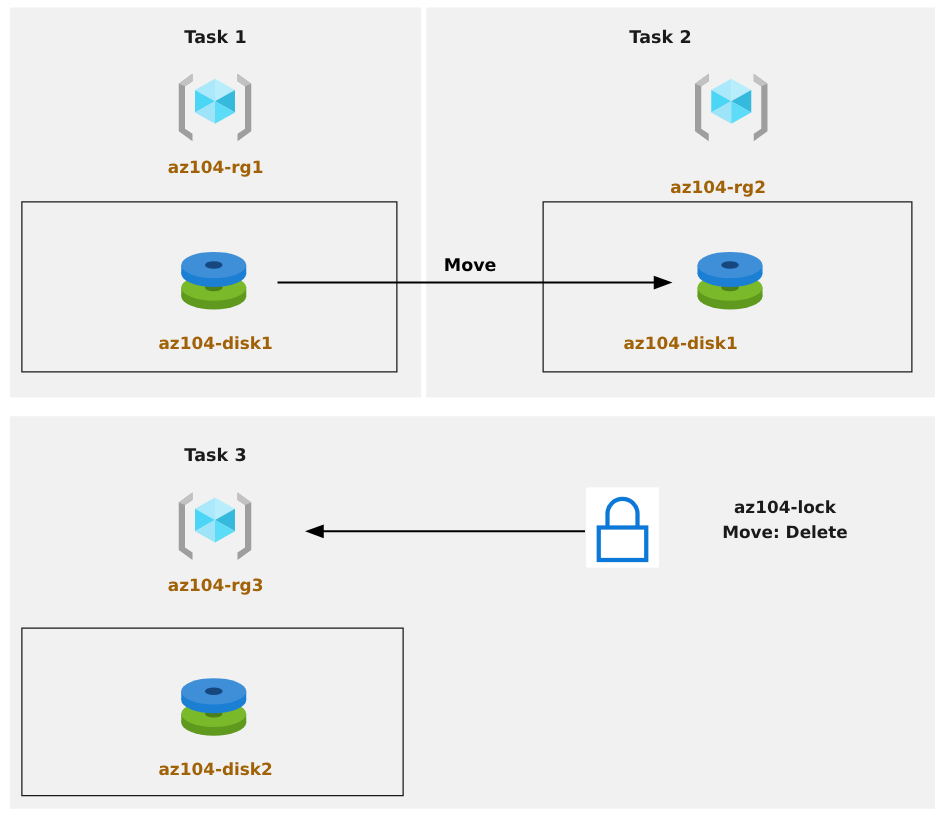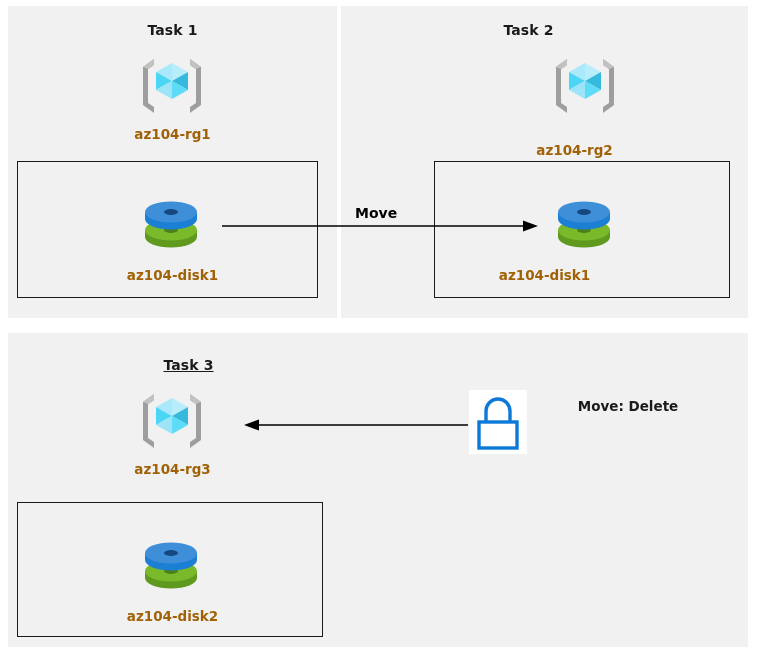--- a/index.html
+++ b/index.html
@@ -202,21 +202,21 @@
 
   <svg class="arrow-svg" style="left:222px; top:218px; width:316px; height:16px;" viewBox="0 0 316 16">
     <line class="arrow-line" x1="0" y1="8" x2="305" y2="8"></line>
     <polygon class="arrow-head" points="316,8 301,2.5 301,13.5"></polygon>
   </svg>
 
   <div class="edge-label" style="left:355px; top:205px;">Move</div>
 
   <div class="panel" id="panel-task3"></div>
 
-  <div class="task-title" style="left:24px; top:357px; width:329px;text-decoration:underline;">Task 3</div>
+  <div class="task-title" style="left:8px; top:357px; width:329px;">Task 3</div>
 
   <div class="rg-icon" style="left:140px; top:390px;">
     <svg viewBox="0 0 64 62" xmlns="http://www.w3.org/2000/svg">
       <path d="M14 4 L3 12 L3 50 L14 58 L14 52 L8 48 L8 14 L14 10 Z" fill="#9e9e9e"></path>
       <path d="M14 4 L3 12 L8 14 L14 10 Z" fill="#c2c2c2"></path>
       <path d="M50 4 L61 12 L61 50 L50 58 L50 52 L56 48 L56 14 L50 10 Z" fill="#9e9e9e"></path>
       <path d="M50 4 L61 12 L56 14 L50 10 Z" fill="#c2c2c2"></path>
       <path d="M32 8 L16 17 L32 26 Z" fill="#a9e9fb"></path>
       <path d="M32 8 L48 17 L32 26 Z" fill="#b8edfb"></path>
       <path d="M16 17 L16 35 L32 26 Z" fill="#4bd6f5"></path>
@@ -254,16 +254,17 @@
     <svg viewBox="0 0 58 64" xmlns="http://www.w3.org/2000/svg">
       <rect x="0" y="0" width="58" height="64" fill="#ffffff"></rect>
 
       <path d="M17 33 L17 21 A12 12 0 0 1 41 21 L41 33" fill="none" stroke="#0c79d8" stroke-width="3.4"></path>
 
       <rect x="10" y="32" width="38" height="26" fill="none" stroke="#0c79d8" stroke-width="3.4"></rect>
     </svg>
   </div>
 
   <div class="lock-text" style="left:538px; top:396px; width:180px;">
+    <div>az104-lock</div>
     <div>Move: Delete</div>
   </div>
 
 </div>
 
 </body></html>

